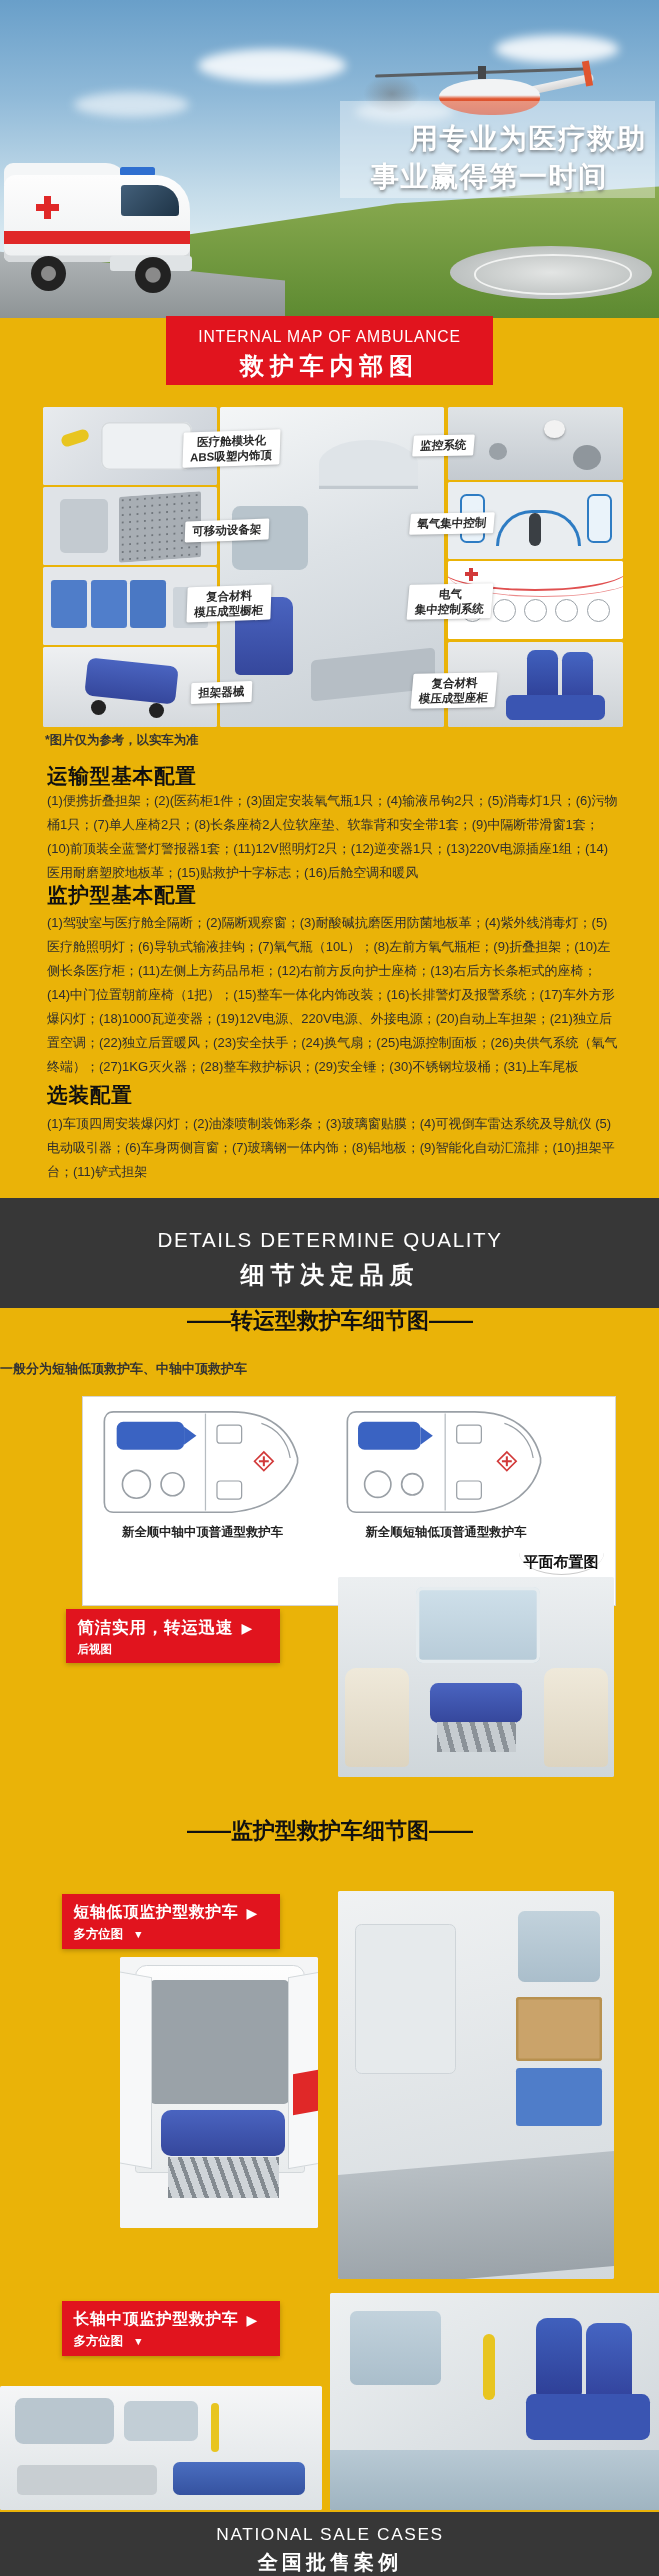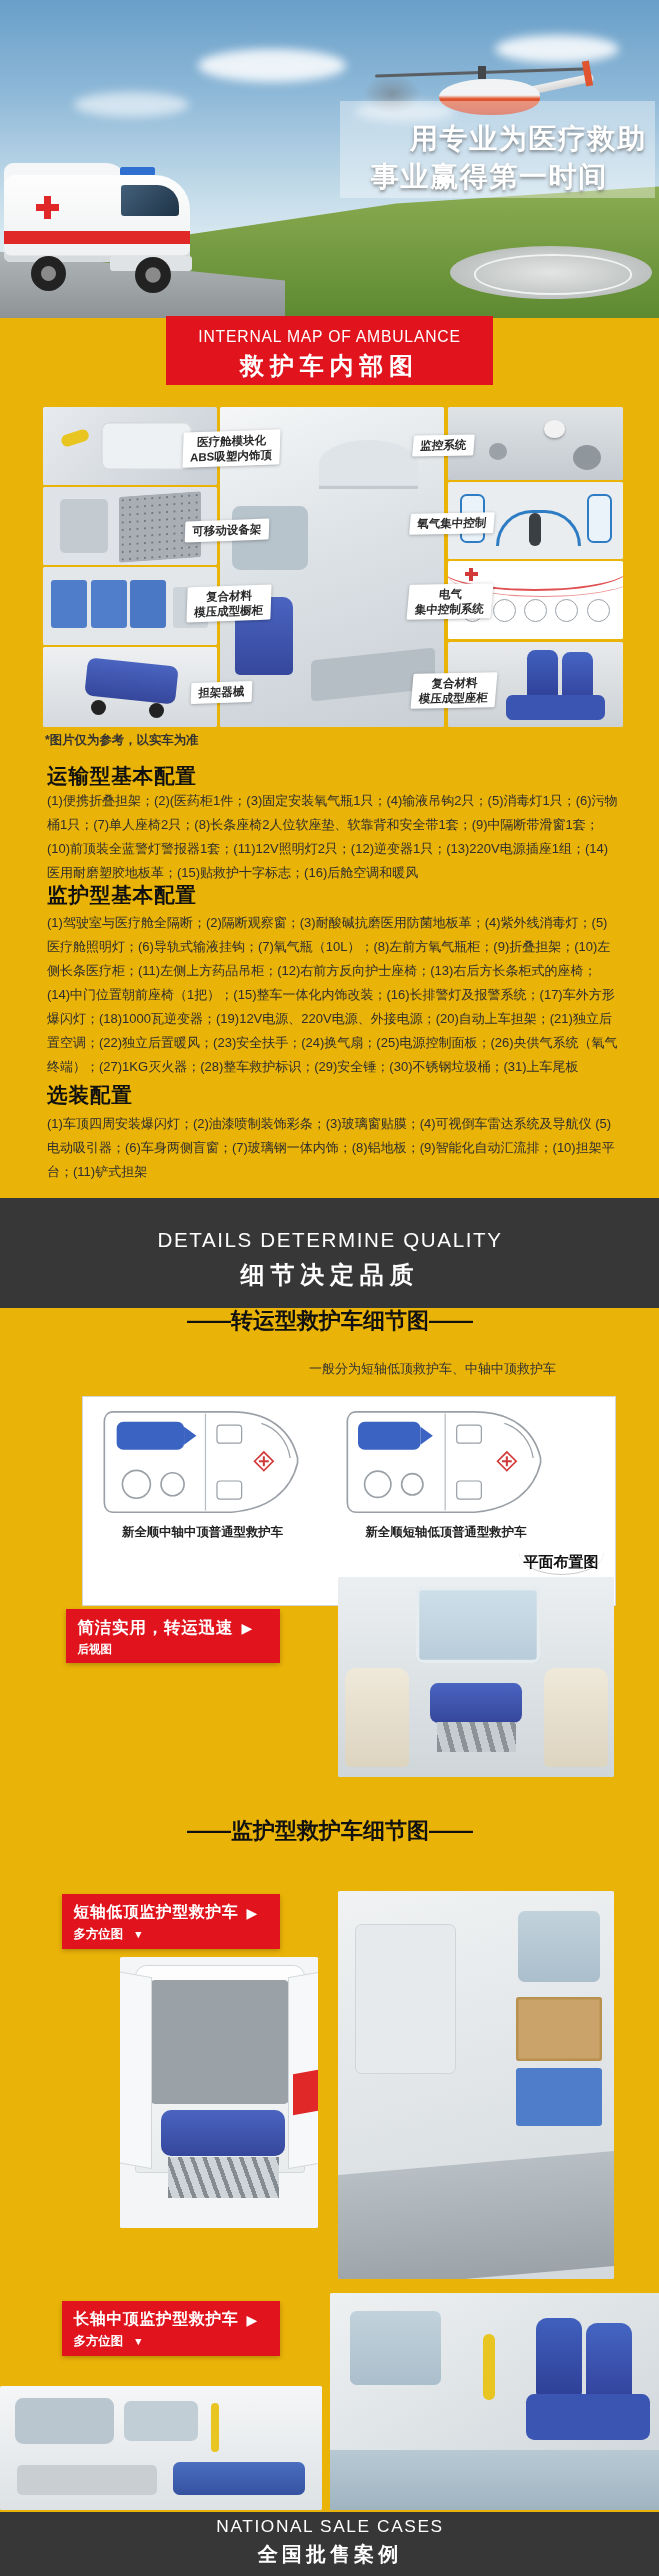--- a/index.html
+++ b/index.html
@@ -79,22 +79,22 @@
   .map-label.r{transform:rotate(-1deg) skewX(-6deg);}
   .note{position:absolute;left:45px;top:732px;font-size:12.4px;font-weight:bold;color:#333;}
 
   
   .cfg-h{position:absolute;left:47px;font-size:20.6px;font-weight:bold;color:#111;letter-spacing:0.8px;text-align:center;}
   .cfg-p{position:absolute;left:47px;width:571px;font-size:13px;line-height:24px;color:#2e2e2e;}
 
   
   .sec-title{position:absolute;left:0;width:660px;text-align:center;font-size:22px;
              font-weight:bold;color:#111;}
-  .sec-sub{position:absolute;left:0;width:556px;text-align:right;font-size:13px;
-           font-weight:normal;color:#333;}
+  .sec-sub{position:absolute;left:0;width:556px;text-align:left;font-size:13px;
+           font-weight:bold;color:#333;}
   .plan-box{position:absolute;left:82px;top:1396px;width:532px;height:208px;
             border:0.8px solid #d5d5d5;background:#fff;}
   .plan-cap{position:absolute;width:198px;text-align:center;font-size:12.4px;font-weight:bold;color:#222;}
   .plan-tag{position:absolute;right:11.5px;bottom:30px;font-size:15px;font-weight:bold;color:#111;
             padding:2.5px 5px;border-bottom:1.6px solid #c9c9c9;border-radius:0 0 50% 50%/0 0 90% 90%;}
   .red-label{position:absolute;background:#e1141e;color:#fff;box-shadow:0 1.6px 5px rgba(0,0,0,.25);
              padding:8.2px 11.5px 5.8px;}
   .rl1{font-weight:bold;font-size:16.5px;letter-spacing:0.8px;display:flex;align-items:center;}
   .rl1 .tri{font-size:14px;margin-left:8.2px;}
   .rl2{text-align:left;font-size:11.5px;font-weight:bold;margin-top:3.3px;}
@@ -363,18 +363,18 @@
   <div class="photo" style="left:330px;top:2293px;width:330px;height:217px;background:linear-gradient(150deg,#eef1f2,#ccd3d8);">
     <div class="sh" style="left:20px;top:18px;width:91px;height:74px;background:linear-gradient(#c2d2dc,#aabecb);border-radius:6.6px;"></div>
     <div class="sh" style="left:206px;top:25px;width:46px;height:79px;background:linear-gradient(#4060bd,#2e3f96);border-radius:11.5px 11.5px 5px 5px;"></div>
     <div class="sh" style="left:256px;top:30px;width:46px;height:76px;background:linear-gradient(#4565c2,#32439c);border-radius:11.5px 11.5px 5px 5px;"></div>
     <div class="sh" style="left:196px;top:101px;width:124px;height:46px;background:#3a55b2;border-radius:8.2px;"></div>
     <div class="sh" style="left:153px;top:41px;width:11.5px;height:66px;background:#e8c520;border-radius:5.8px;"></div>
     <div class="sh" style="left:0px;top:157px;width:330px;height:60px;background:linear-gradient(#b8c9d4,#9fb4c1);"></div>
   </div>
 
   <div class="banner-dark" style="top:2512px;height:64px;">
-    <div class="en" style="padding-top:4px;font-size:17.3px;">NATIONAL SALE CASES</div>
+    <div class="en" style="padding-top:12px;font-size:17.3px;">NATIONAL SALE CASES</div>
     <div class="zh" style="font-size:20px;letter-spacing:4.1px;margin-top:4.1px;">全国批售案例</div>
   </div>
 
 </div>
 
 
 </body></html>

